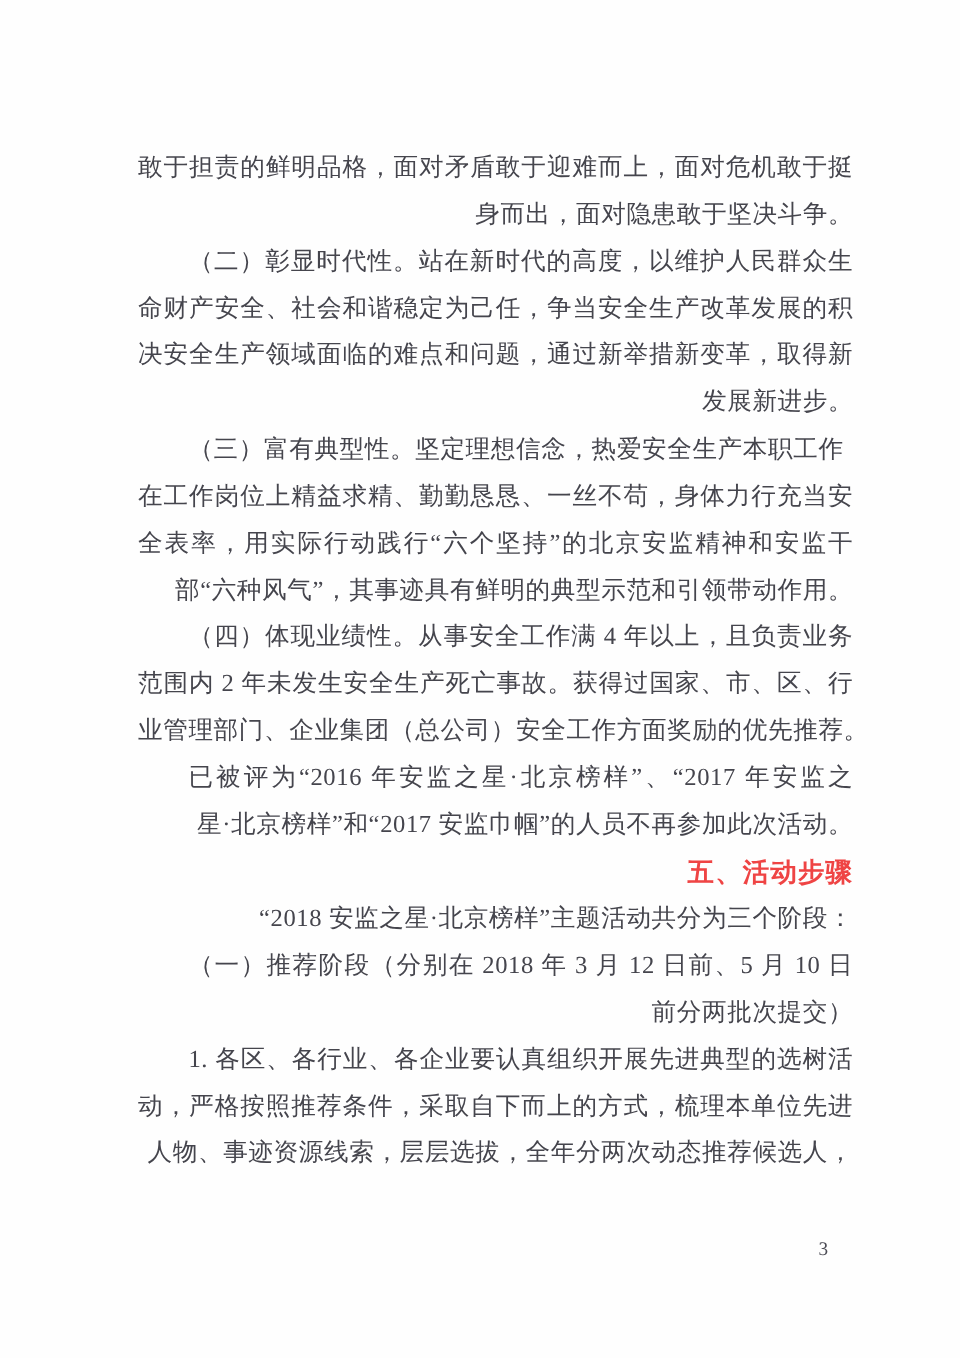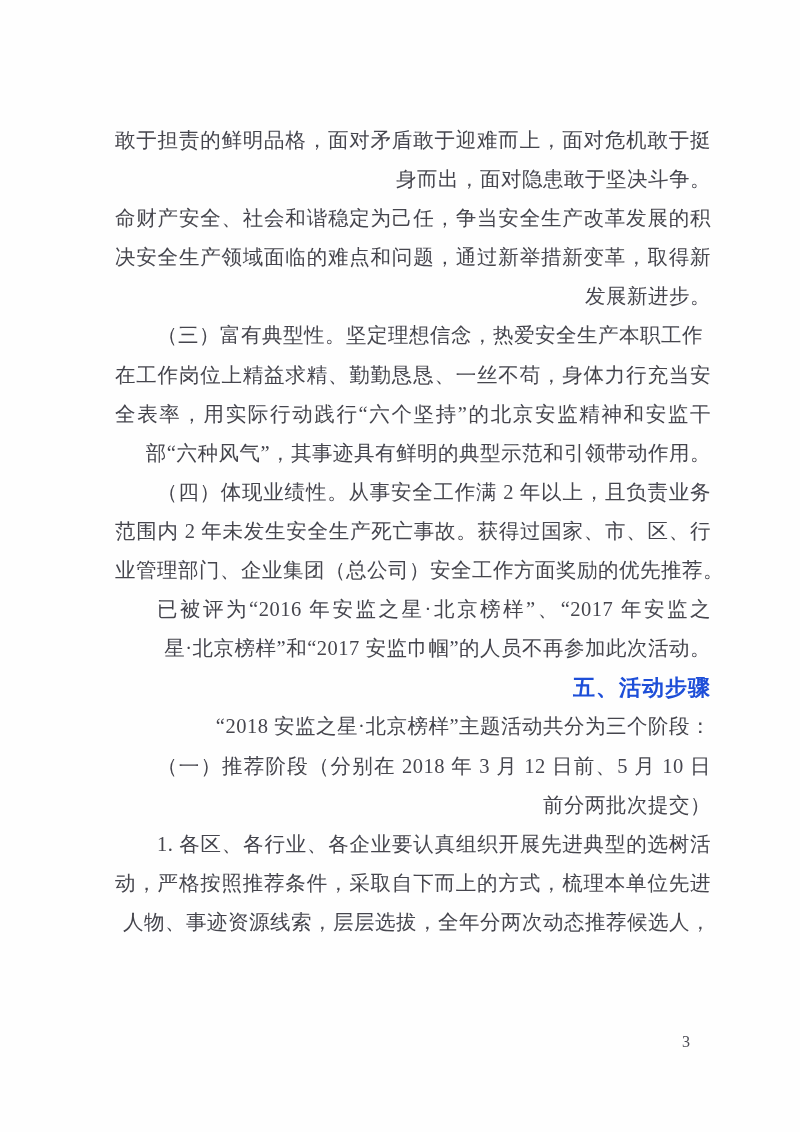--- a/index.html
+++ b/index.html
@@ -37,47 +37,48 @@
     text-align-last: justify;
   }
   
   .ind {
     text-indent: 42px;
   }
   
   .hd {
     font-weight: bold;
     font-size: 22px;
-    color: #1d4ed8;
+    color: #ef4444;
     letter-spacing: 1px;
   }
   .pagenum {
     position: absolute;
     left: 682px;
     top: 1032px;
     font-size: 16px;
     line-height: 20px;
     color: #4c4c55;
   }
 </style>
 </head>
 <body>
 
 <div class="page">
   <div class="content">
     <div class="ln jst">敢于担责的鲜明品格，面对矛盾敢于迎难而上，面对危机敢于挺</div>
     <div class="ln">身而出，面对隐患敢于坚决斗争。</div>
+    <div class="ln ind jst">（二）彰显时代性。站在新时代的高度，以维护人民群众生</div>
     <div class="ln jst">命财产安全、社会和谐稳定为己任，争当安全生产改革发展的积</div>
     <div class="ln jst">决安全生产领域面临的难点和问题，通过新举措新变革，取得新</div>
     <div class="ln">发展新进步。</div>
     <div class="ln ind jst">（三）富有典型性。坚定理想信念，热爱安全生产本职工作，</div>
     <div class="ln jst">在工作岗位上精益求精、勤勤恳恳、一丝不苟，身体力行充当安</div>
     <div class="ln jst">全表率，用实际行动践行“六个坚持”的北京安监精神和安监干</div>
     <div class="ln">部“六种风气”，其事迹具有鲜明的典型示范和引领带动作用。</div>
-    <div class="ln ind jst">（四）体现业绩性。从事安全工作满 2 年以上，且负责业务</div>
+    <div class="ln ind jst">（四）体现业绩性。从事安全工作满 4 年以上，且负责业务</div>
     <div class="ln jst">范围内 2 年未发生安全生产死亡事故。获得过国家、市、区、行</div>
     <div class="ln">业管理部门、企业集团（总公司）安全工作方面奖励的优先推荐。</div>
     <div class="ln ind jst">已被评为“2016 年安监之星·北京榜样”、“2017 年安监之</div>
     <div class="ln">星·北京榜样”和“2017 安监巾帼”的人员不再参加此次活动。</div>
     <div class="ln ind hd">五、活动步骤</div>
     <div class="ln ind">“2018 安监之星·北京榜样”主题活动共分为三个阶段：</div>
     <div class="ln ind jst">（一）推荐阶段（分别在 2018 年 3 月 12 日前、5 月 10 日</div>
     <div class="ln">前分两批次提交）</div>
     <div class="ln ind jst">1. 各区、各行业、各企业要认真组织开展先进典型的选树活</div>
     <div class="ln jst">动，严格按照推荐条件，采取自下而上的方式，梳理本单位先进</div>

